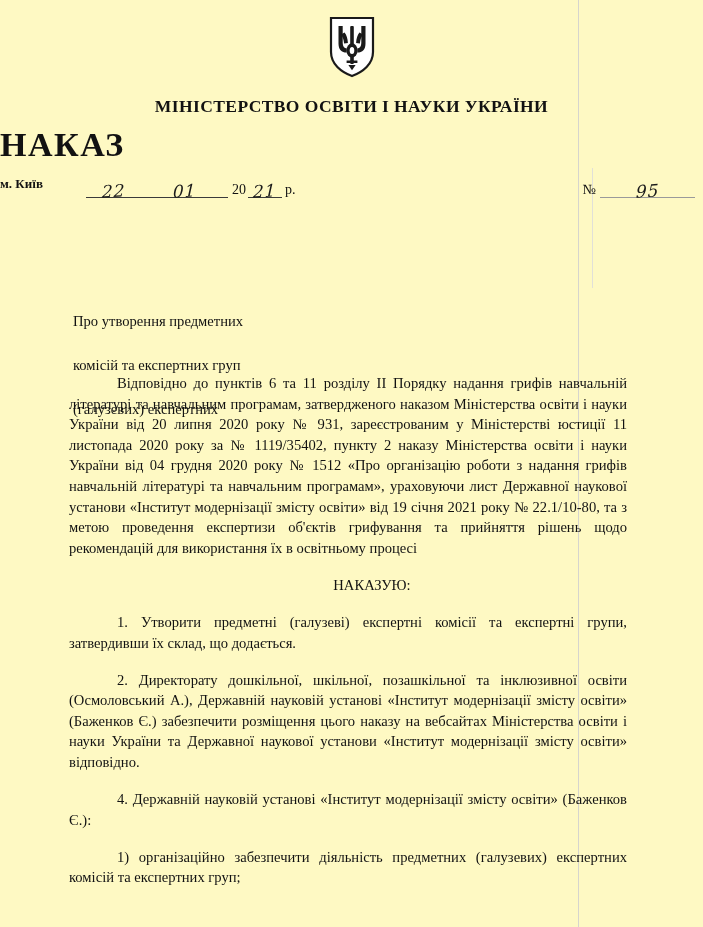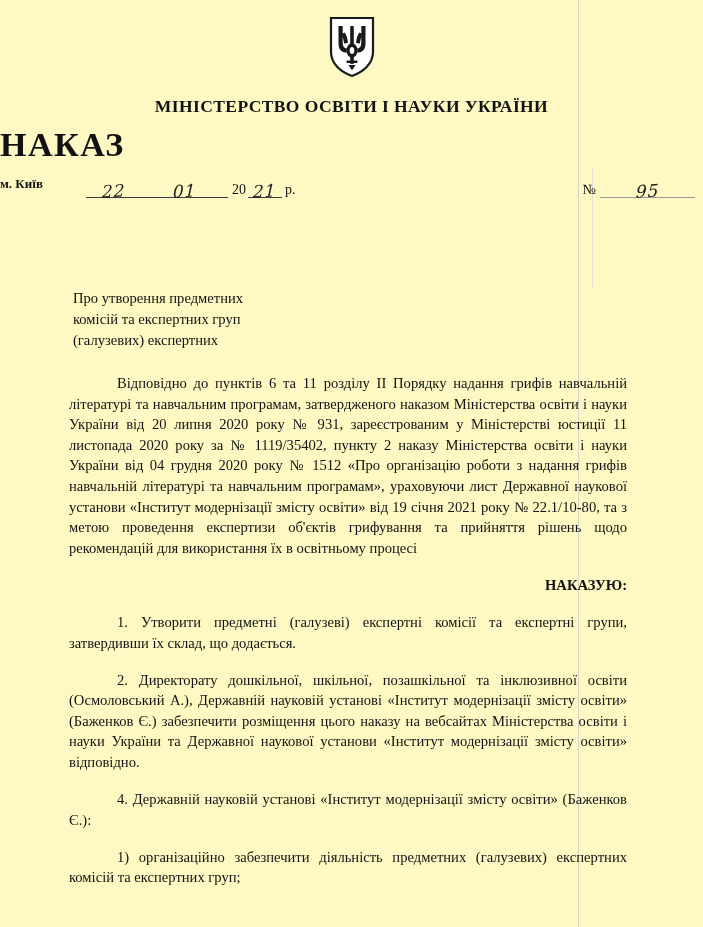--- a/index.html
+++ b/index.html
@@ -125,41 +125,40 @@
 
   
   .subject {
     position: absolute;
     top: 288px;
     left: 73px;
     width: 330px;
     font-size: 14.6px;
     line-height: 21px;
   }
-  .subject div { white-space: nowrap; }
+  .subject div { white-space: nowrap; margin-top: 23px; }
 
   
   .body {
     position: absolute;
     top: 373px;
     left: 69px;
     width: 558px;
     font-size: 14.6px;
     line-height: 20.6px;
   }
   .body p {
     margin: 0 0 16.5px 0;
     text-align: justify;
     text-indent: 48px;
     text-justify: inter-word;
   }
   .body p.order-verb {
     text-indent: 48px;
-    text-align: right;
-    font-weight: bold;
+    text-align: center;
   }
 </style>
 </head>
 <body>
 
 <div class="page">
 
   <div class="scan-line l1"></div>
   <div class="scan-line l2"></div>
 

